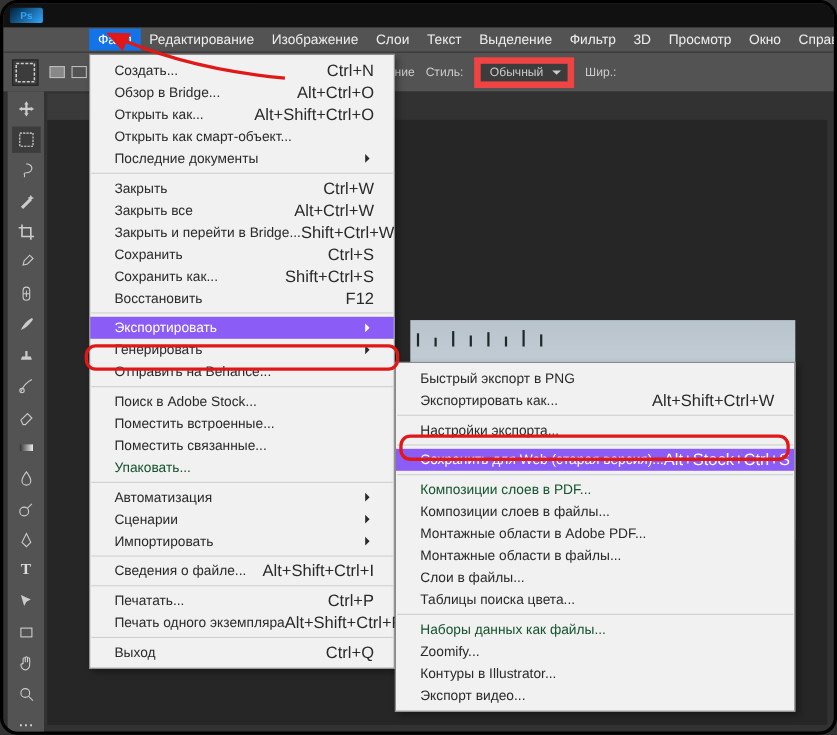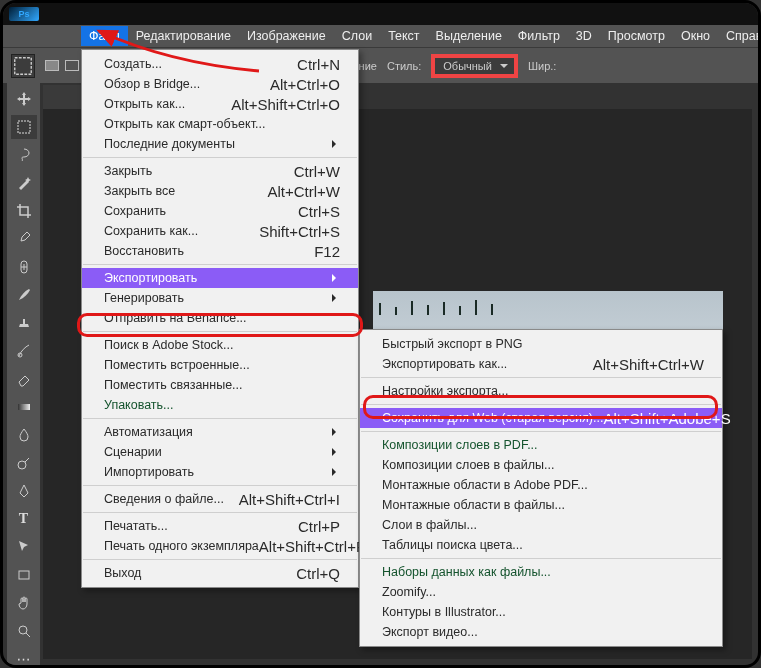--- a/index.html
+++ b/index.html
@@ -60,21 +60,21 @@
     width: 24px; height: 24px;
     background: #3c3c3c;
     border: 1px solid #222;
     display: flex; align-items: center; justify-content: center;
   }
   .opt-group { display: flex; align-items: center; gap: 6px; }
   .sq { width: 14px; height: 11px; border: 1px solid #bbb; }
   .square-fill { background: #888; }
   .dropdown {
     background: #3c3c3c;
-    border: 4px solid #ef4444;
+    border: 6px solid #ef4444;
     padding: 2px 22px 2px 8px;
     position: relative;
     color: #ccc;
     font-size: 11px;
   }
   .dropdown::after {
     content: ""; position: absolute; right: 6px; top: 50%;
     border: 4px solid transparent; border-top-color: #ccc; transform: translateY(-25%);
   }
 
@@ -376,20 +376,24 @@
   <div class="sep"></div>
   <div class="row">
       <span>Закрыть</span>
       <span class="shortcut">Ctrl+W</span>
     </div>
   <div class="row">
       <span>Закрыть все</span>
       <span class="shortcut">Alt+Ctrl+W</span>
     </div>
   <div class="row">
+      <span>Закрыть и перейти в Bridge...</span>
+      <span class="shortcut">Shift+Ctrl+W</span>
+    </div>
+  <div class="row">
       <span>Сохранить</span>
       <span class="shortcut">Ctrl+S</span>
     </div>
   <div class="row">
       <span>Сохранить как...</span>
       <span class="shortcut">Shift+Ctrl+S</span>
     </div>
   <div class="row">
       <span>Восстановить</span>
       <span class="shortcut">F12</span>
@@ -461,21 +465,21 @@
       <span>Экспортировать как...</span>
       <span class="shortcut">Alt+Shift+Ctrl+W</span>
     </div>
   <div class="sep"></div>
   <div class="row">
       <span>Настройки экспорта...</span>
     </div>
   <div class="sep"></div>
   <div class="row hl">
       <span>Сохранить для Web (старая версия)...</span>
-      <span class="shortcut">Alt+Shift+Adobe+S</span>
+      <span class="shortcut">Alt+Stock+Ctrl+S</span>
     </div>
   <div class="sep"></div>
   <div class="row disabled">
       <span>Композиции слоев в PDF...</span>
     </div>
   <div class="row">
       <span>Композиции слоев в файлы...</span>
     </div>
   <div class="row">
       <span>Монтажные области в Adobe PDF...</span>

